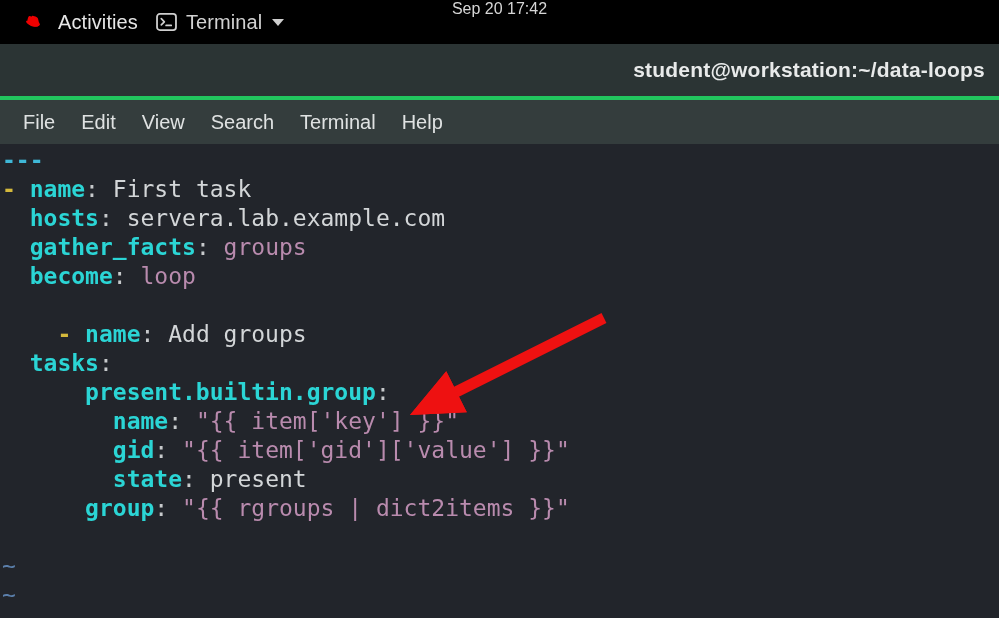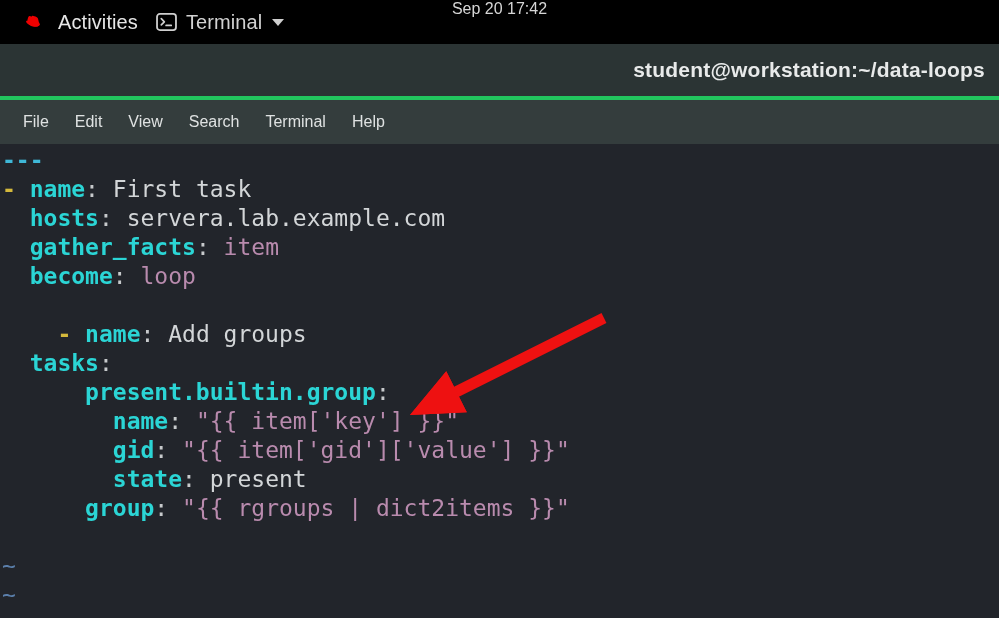--- a/index.html
+++ b/index.html
@@ -109,21 +109,21 @@
     width: 999px;
     height: 44px;
     background: #343d3d;
     display: flex;
     align-items: center;
     padding-left: 10px;
     box-sizing: border-box;
   }
   .menu-item {
     color: #dfe2e2;
-    font-size: 16px;
+    font-size: 20px;
     padding: 4px 13px;
     border-radius: 3px;
   }
 
   
   #terminal {
     position: absolute;
     left: 0; top: 144px;
     width: 999px;
     height: 474px;
@@ -205,21 +205,21 @@
     <div class="menu-item">View</div>
     <div class="menu-item">Search</div>
     <div class="menu-item">Terminal</div>
     <div class="menu-item">Help</div>
   </div>
 
   <div id="terminal">
       <div class="line"><span class="doc">---</span></div>
       <div class="line"><span class="dash">- </span><span class="k">name</span><span class="colon">:</span><span class="val"> First task</span></div>
       <div class="line"><span class="val">  </span><span class="k">hosts</span><span class="colon">:</span><span class="val"> servera.lab.example.com</span></div>
-      <div class="line"><span class="val">  </span><span class="k">gather_facts</span><span class="colon">:</span><span class="val"> </span><span class="bool">item</span></div>
+      <div class="line"><span class="val">  </span><span class="k">gather_facts</span><span class="colon">:</span><span class="val"> </span><span class="bool">groups</span></div>
       <div class="line"><span class="val">  </span><span class="k">become</span><span class="colon">:</span><span class="val"> </span><span class="bool">loop</span></div>
       <div class="line"><span class="val"></span></div>
       <div class="line"><span class="dash">    - </span><span class="k">name</span><span class="colon">:</span><span class="val"> Add groups</span></div>
       <div class="line"><span class="val">  </span><span class="k">tasks</span><span class="colon">:</span></div>
       <div class="line"><span class="val">      </span><span class="k">present.builtin.group</span><span class="colon">:</span></div>
       <div class="line"><span class="val">        </span><span class="k">name</span><span class="colon">:</span><span class="val"> </span><span class="str">"{{ item['key'] }}"</span></div>
       <div class="line"><span class="val">        </span><span class="k">gid</span><span class="colon">:</span><span class="val"> </span><span class="str">"{{ item['gid']['value'] }}"</span></div>
       <div class="line"><span class="val">        </span><span class="k">state</span><span class="colon">:</span><span class="val"> present</span></div>
       <div class="line"><span class="val">      </span><span class="k">group</span><span class="colon">:</span><span class="val"> </span><span class="str">"{{ rgroups | dict2items }}"</span></div>
       <div class="line"><span class="val"></span></div>

